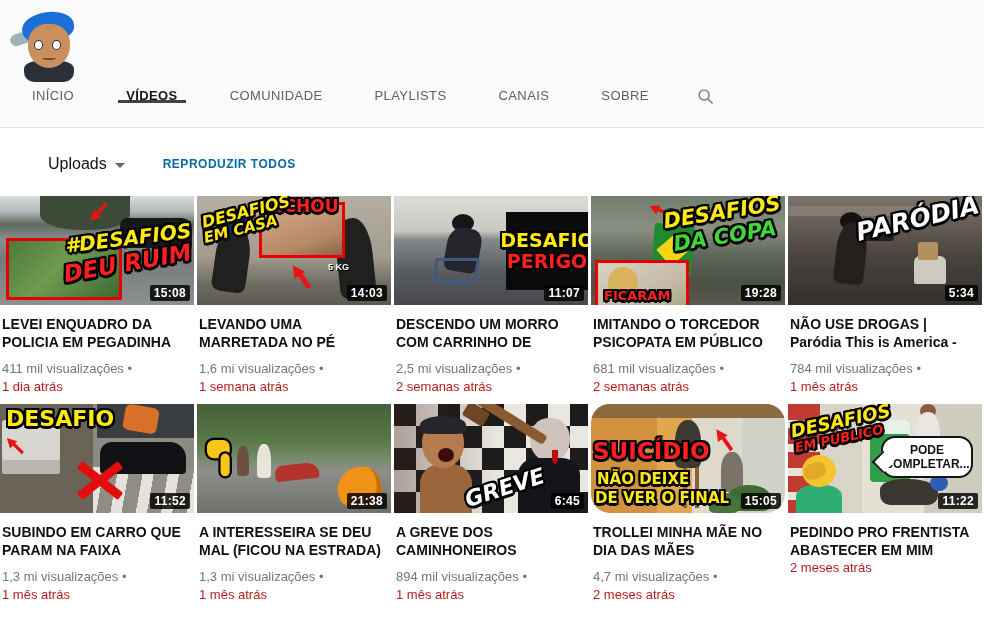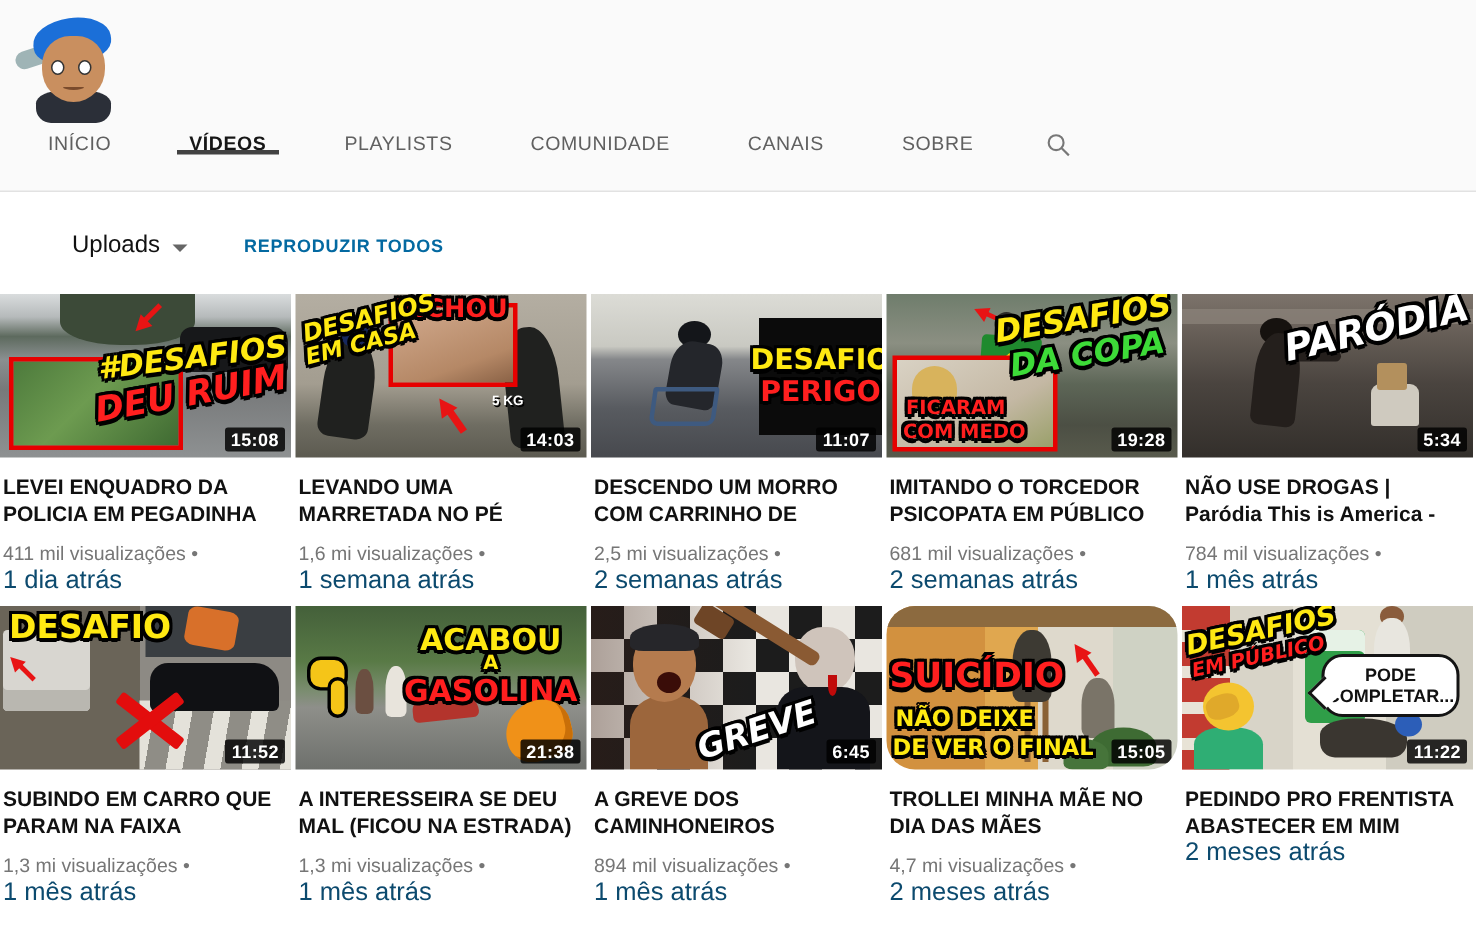--- a/index.html
+++ b/index.html
@@ -36,21 +36,21 @@
   .play-all { margin-left:38px; font-size:12px; font-weight:700; letter-spacing:.5px; color:#0369a1; cursor:pointer; }
 
   
   .grid { margin-top:16px; display:grid; grid-template-columns:repeat(5,194px); column-gap:3px; row-gap:8px; width:984px; }
   .card { width:194px; }
   .thumb { position:relative; width:194px; height:109px; overflow:hidden; cursor:pointer; background:#888; }
   .dur { position:absolute; right:4px; bottom:4px; background:rgba(0,0,0,.82); color:#fff; font-size:12px; font-weight:700; padding:1px 4px; border-radius:2px; letter-spacing:.3px; }
   .meta { padding:10px 4px 0 2px; }
   .vtitle { font-size:14px; line-height:18px; font-weight:700; color:#111; max-height:36px; overflow:hidden; cursor:pointer; }
   .views { margin-top:9px; font-size:13px; line-height:18px; color:#767676; }
-  .age { font-size:17px; line-height:18px; color:#0c4a6e; }
+  .age { font-size:13px; line-height:18px; color:#b91c1c; }
 
   
   .otx { font-family:"DejaVu Sans","Liberation Sans",sans-serif; font-weight:900; font-style:italic; line-height:1.02; white-space:nowrap;
     text-shadow:-2px -2px 0 #000,2px -2px 0 #000,-2px 2px 0 #000,2px 2px 0 #000,-2px 0 0 #000,2px 0 0 #000,0 -2px 0 #000,0 3px 0 #000; }
   .yel { color:#ffe912; } .red { color:#ff1f1f; } .grn { color:#3ddb38; } .wht { color:#fff; font-style:normal; }
   .abs { position:absolute; }
   .arrow { position:absolute; }
   .fig { position:absolute; background:#20211f; }
 
   
@@ -71,21 +71,21 @@
   .t3-band { position:absolute; right:0; top:16px; width:82px; height:78px; background:#0b0b0b; display:flex; flex-direction:column; align-items:center; justify-content:center; gap:2px; }
   .t3-helm { position:absolute; left:58px; top:18px; width:22px; height:18px; background:#14161a; border-radius:50%; }
   .t3-body { position:absolute; left:52px; top:32px; width:34px; height:44px; background:#24262b; border-radius:40% 30% 20% 20%; transform:rotate(10deg); }
   .t3-cart { position:absolute; left:40px; top:62px; width:44px; height:26px; border:3px solid #3e5a80; border-radius:2px 2px 6px 6px; transform:skewX(-8deg); }
 
   
   .t4 { background:linear-gradient(180deg,#6f7d6c 0%,#8b8f82 30%,#5d6657 55%,#4c4f44 80%,#585a4c 100%); }
   .t4-flag { position:absolute; left:62px; top:28px; width:40px; height:52px; background:#1f8a2e; border-radius:3px; transform:rotate(4deg); }
   .t4-dia { position:absolute; left:8px; top:16px; width:22px; height:22px; background:#f6d515; transform:rotate(45deg); }
   .t4-head { position:absolute; left:72px; top:12px; width:16px; height:16px; background:#2a2a28; border-radius:50%; }
-  .t4-inset { position:absolute; left:4px; top:41px; width:110px; height:64px; border:3px solid #e70000; background:linear-gradient(150deg,#d9d2c4 0%,#c4b8a4 60%,#9aa06a 100%); }
+  .t4-inset { position:absolute; left:4px; top:64px; width:94px; height:64px; border:3px solid #e70000; background:linear-gradient(150deg,#d9d2c4 0%,#c4b8a4 60%,#9aa06a 100%); }
   .t4-blond { position:absolute; left:10px; top:4px; width:30px; height:30px; background:#d8b35c; border-radius:50% 50% 40% 40%; }
 
   
   .t5 { background:linear-gradient(180deg,#7c736b 0%,#635b54 28%,#4a443f 55%,#332f2b 100%); }
   .t5-beam { position:absolute; left:0; top:10px; width:100%; height:10px; background:#8d857c; opacity:.7; }
   .t5-man { position:absolute; left:48px; top:26px; width:30px; height:62px; background:#241f1c; border-radius:45% 45% 6px 6px; transform:rotate(6deg); }
   .t5-afro { position:absolute; left:52px; top:16px; width:22px; height:18px; background:#16120f; border-radius:50%; }
   .t5-arm { position:absolute; left:72px; top:38px; width:34px; height:7px; background:#241f1c; border-radius:4px; }
   .t5-box { position:absolute; right:44px; top:46px; width:20px; height:18px; background:#b3905d; border-radius:2px; }
   .t5-sit { position:absolute; right:36px; top:60px; width:32px; height:28px; background:#cfcabf; border-radius:6px 6px 2px 2px; }
@@ -156,22 +156,22 @@
       <div class="av-eye l"></div>
       <div class="av-eye r"></div>
       <div class="av-mouth"></div>
     </div>
   </div>
 </div>
 
 <div class="tabstrip">
   <div class="tab">INÍCIO</div>
   <div class="tab active">VÍDEOS</div>
+  <div class="tab">COMUNIDADE</div>
   <div class="tab">PLAYLISTS</div>
-  <div class="tab">COMUNIDADE</div>
   <div class="tab">CANAIS</div>
   <div class="tab">SOBRE</div>
   <div class="tab-search">
     <svg viewBox="0 0 24 24" fill="none" stroke-width="2">
         <circle cx="10" cy="10" r="7"></circle>
         <line x1="15.5" y1="15.5" x2="22" y2="22"></line>
       </svg>
   </div>
 </div>
 
@@ -315,25 +315,20 @@
 
   <div class="card">
     <div class="thumb t7">
       <div class="fig t7-p1"></div>
       <div class="fig t7-p2"></div>
       <div class="t7-moto"></div>
       <svg class="arrow" style="left:4px;top:28px;width:46px;height:50px" viewBox="0 0 40 44">
         <rect x="4" y="6" width="22" height="18" rx="7" fill="#f5c518" stroke="#000" stroke-width="2"></rect>
         <rect x="16" y="18" width="10" height="22" rx="5" fill="#f5c518" stroke="#000" stroke-width="2"></rect>
       </svg>
-      <div class="t7-txt">
-        <div class="otx yel" style="font-size:20px;font-style:normal">ACABOU</div>
-        <div class="otx yel" style="font-size:13px;font-style:normal">A</div>
-        <div class="otx red" style="font-size:20px;font-style:normal">GASOLINA</div>
-      </div>
       <div class="t7-glove"></div>
       <span class="dur">21:38</span>
     </div>
     <div class="meta">
       <div class="vtitle">A INTERESSEIRA SE DEU MAL (FICOU NA ESTRADA)</div>
       <div class="views">1,3 mi visualizações •</div>
       <div class="age">1 mês atrás</div>
     </div>
   </div>
 

